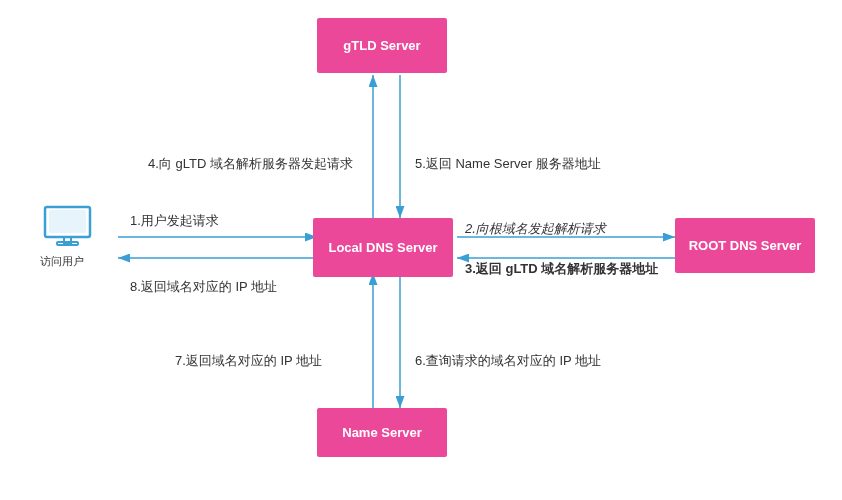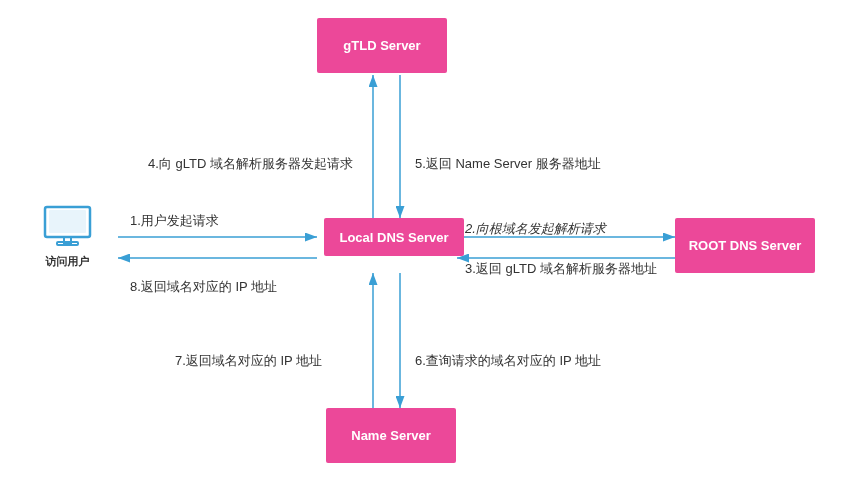--- a/index.html
+++ b/index.html
@@ -39,22 +39,21 @@
       position: absolute;
       top: 0; left: 0;
       width: 842px;
       height: 500px;
       pointer-events: none;
     }
     .computer-icon {
       position: absolute;
       display: flex;
       flex-direction: column;
-      align-items: center;
-      font-weight: bold;
+      align-items: flex-start;
     }
     .computer-icon svg {
       width: 55px;
       height: 45px;
     }
     .computer-label {
       font-size: 11px;
       color: #333;
       margin-top: 4px;
       text-align: center;
@@ -95,29 +94,29 @@
 
     <line x1="118" y1="237" x2="317" y2="237" stroke="#3a9fd5" stroke-width="1.5" marker-end="url(#arrow-end)"></line>
 
     <line x1="317" y1="258" x2="118" y2="258" stroke="#3a9fd5" stroke-width="1.5" marker-end="url(#arrow-end)"></line>
   </svg>
 
   <div class="server-box" style="left:317px;top:18px;width:130px;height:55px;">
     <span>gTLD Server</span>
   </div>
 
-  <div class="server-box" style="left:324px;top:218px;width:140px;height:38px;">
+  <div class="server-box" style="left:313px;top:218px;width:140px;height:59px;">
     <span>Local DNS Server</span>
   </div>
 
   <div class="server-box" style="left:675px;top:218px;width:140px;height:55px;">
     <span>ROOT DNS Server</span>
   </div>
 
-  <div class="server-box" style="left:317px;top:408px;width:130px;height:55px;margin-left:9px;">
+  <div class="server-box" style="left:317px;top:408px;width:130px;height:49px;">
     <span>Name Server</span>
   </div>
 
   <div class="computer-icon" style="position:absolute;left:40px;top:205px;">
     <svg viewBox="0 0 55 45">
 
       <rect x="5" y="2" width="45" height="30" rx="2" ry="2" fill="none" stroke="#3a9fd5" stroke-width="2.5"></rect>
 
       <rect x="9" y="5" width="37" height="23" rx="1" fill="#e8f4fb"></rect>
 
@@ -127,21 +126,21 @@
     </svg>
     <span class="computer-label">访问用户</span>
   </div>
 
   <div class="label" style="left:130px;top:212px;">1.用户发起请求</div>
 
   <div class="label" style="left:130px;top:278px;">8.返回域名对应的 IP 地址</div>
 
   <div class="label" style="left:465px;top:220px;font-style:italic;">2.向根域名发起解析请求</div>
 
-  <div class="label" style="left:465px;top:260px;">3.返回 gLTD 域名解析服务器地址</div>
+  <div class="label" style="left:465px;top:260px;font-weight:bold;">3.返回 gLTD 域名解析服务器地址</div>
 
   <div class="label" style="left:148px;top:155px;">4.向 gLTD 域名解析服务器发起请求</div>
 
   <div class="label" style="left:415px;top:155px;">5.返回 Name Server 服务器地址</div>
 
   <div class="label" style="left:175px;top:352px;">7.返回域名对应的 IP 地址</div>
 
   <div class="label" style="left:415px;top:352px;">6.查询请求的域名对应的 IP 地址</div>
 
 </div>

